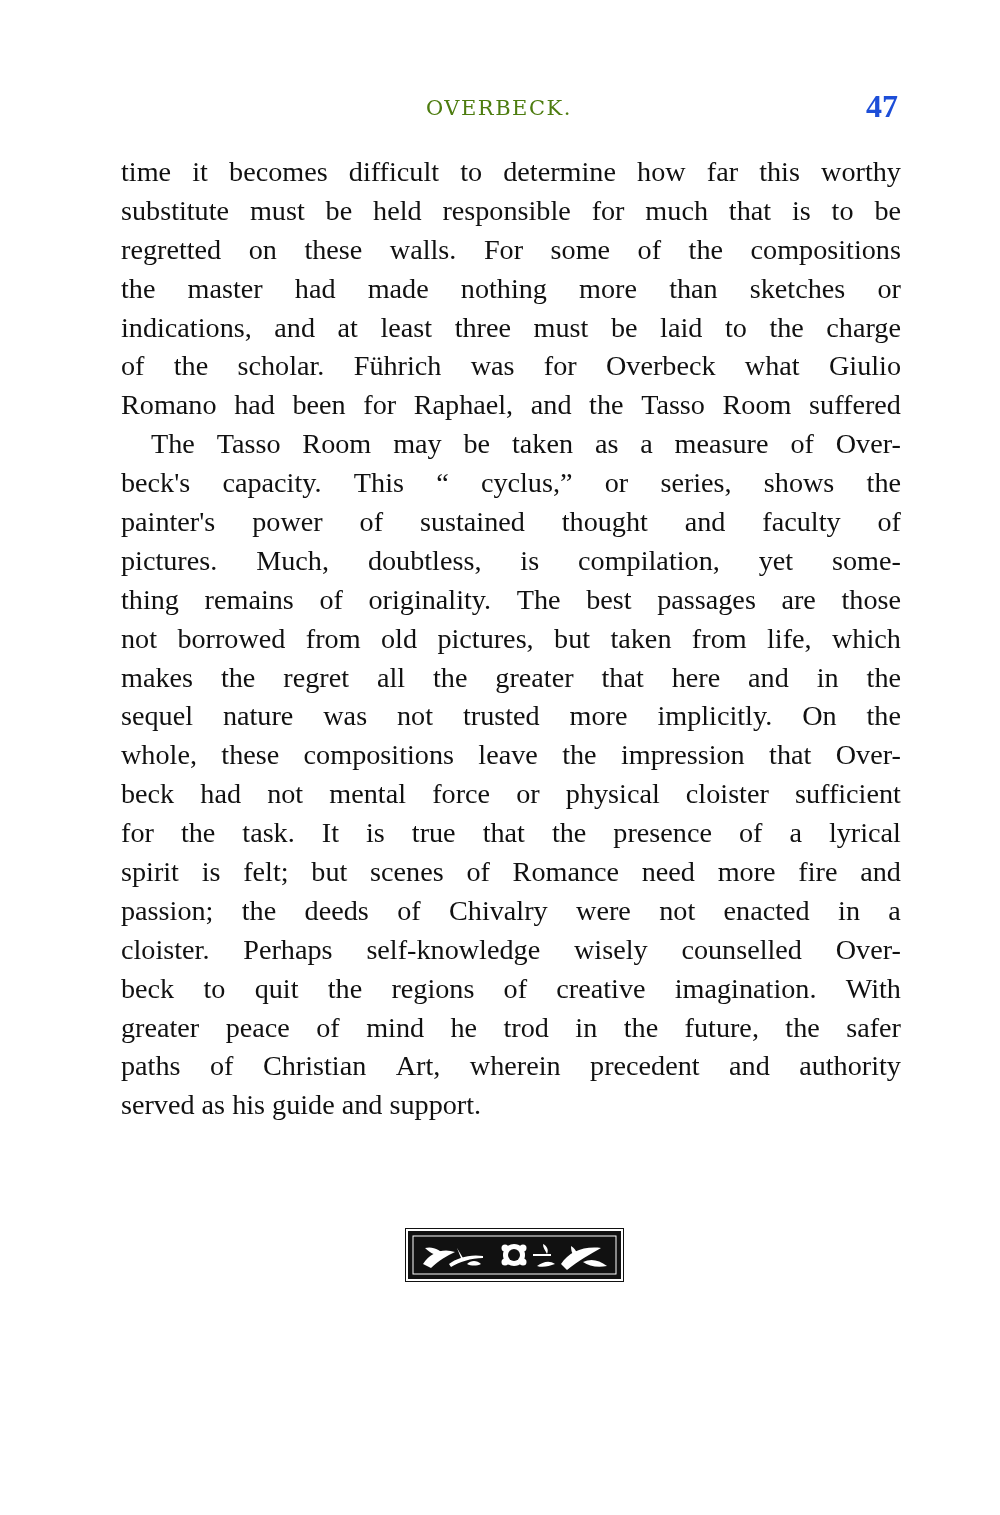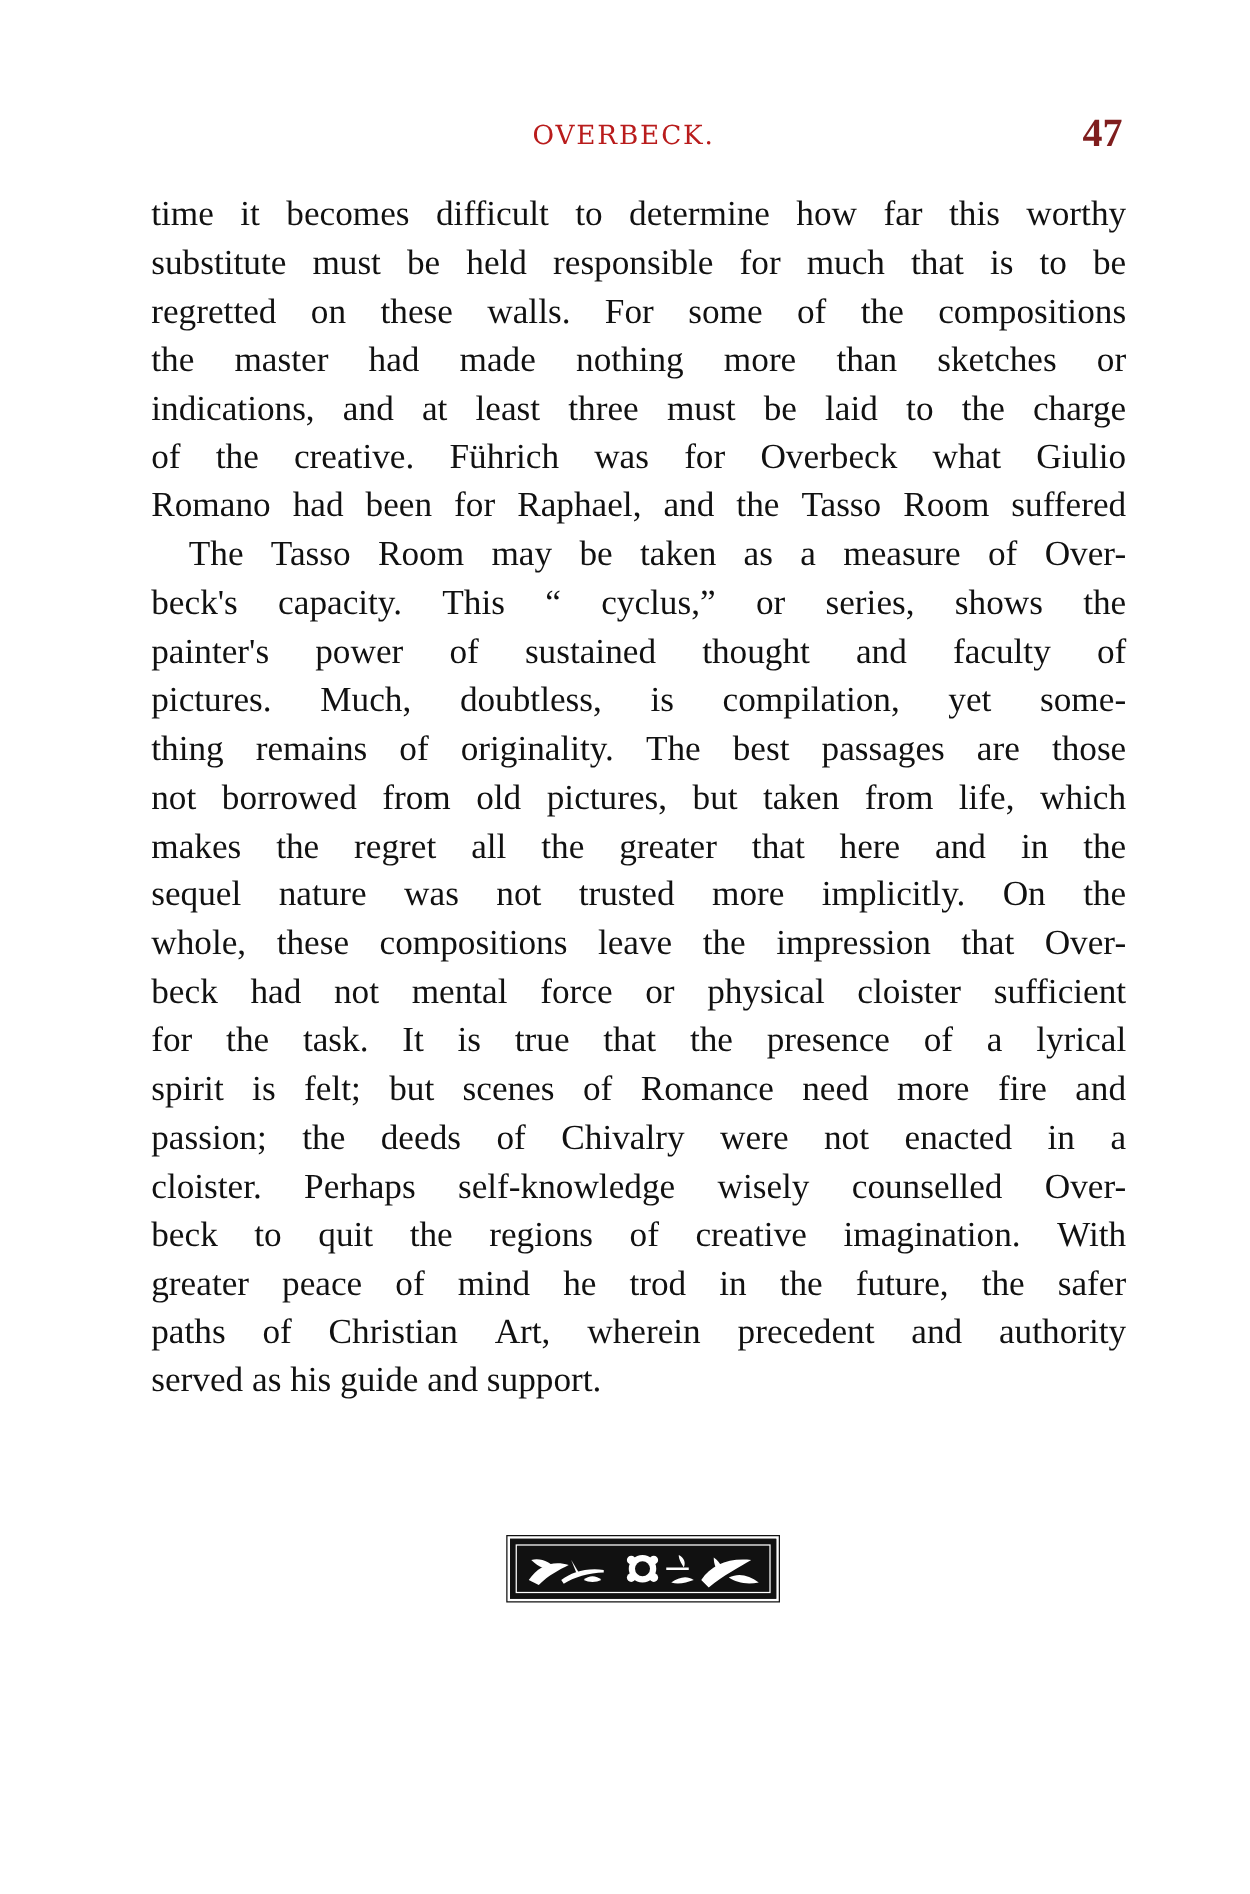--- a/index.html
+++ b/index.html
@@ -4,25 +4,25 @@
 <style>
   html, body { margin: 0; padding: 0; background: #ffffff; }
   body { width: 1000px; height: 1515px; position: relative; overflow: hidden; }
   .page { position: absolute; left: 0; top: 0; width: 1000px; height: 1515px; color: #111; }
   .running-head {
     position: absolute; left: 0; top: 88px; width: 1000px; height: 40px;
   }
   .running-title {
     position: absolute; left: 426px; top: 8px;
     font-family: "DejaVu Serif", serif; font-size: 21px; letter-spacing: 1.5px;
-    font-weight: normal; color: #b91c1c;
+    font-weight: normal; color: #4d7c0f;
   }
   .page-number {
     position: absolute; left: 866px; top: 0px;
-    font-family: "Liberation Serif", serif; font-size: 32px; font-weight: bold; color: #7f1d1d;
+    font-family: "Liberation Serif", serif; font-size: 32px; font-weight: bold; color: #1d4ed8;
   }
   .body-text {
     position: absolute; left: 121px; top: 153px; width: 780px;
     font-family: "Liberation Serif", serif; font-size: 28.2px; line-height: 38.9px;
     text-align: justify; color: #111;
   }
   .line { display: block; text-align: justify; text-align-last: justify; white-space: nowrap; height: 38.9px; }
   .line.last { text-align-last: left; }
   .line.indent { padding-left: 30px; }
   .jline { display: flex; justify-content: space-between; }
@@ -102,21 +102,21 @@
           <span>must</span>
           <span>be</span>
           <span>laid</span>
           <span>to</span>
           <span>the</span>
           <span>charge</span>
         </span>
       <span class="line jline">
           <span>of</span>
           <span>the</span>
-          <span>creative.</span>
+          <span>scholar.</span>
           <span>Führich</span>
           <span>was</span>
           <span>for</span>
           <span>Overbeck</span>
           <span>what</span>
           <span>Giulio</span>
         </span>
       <span class="line jline">
           <span>Romano</span>
           <span>had</span>

